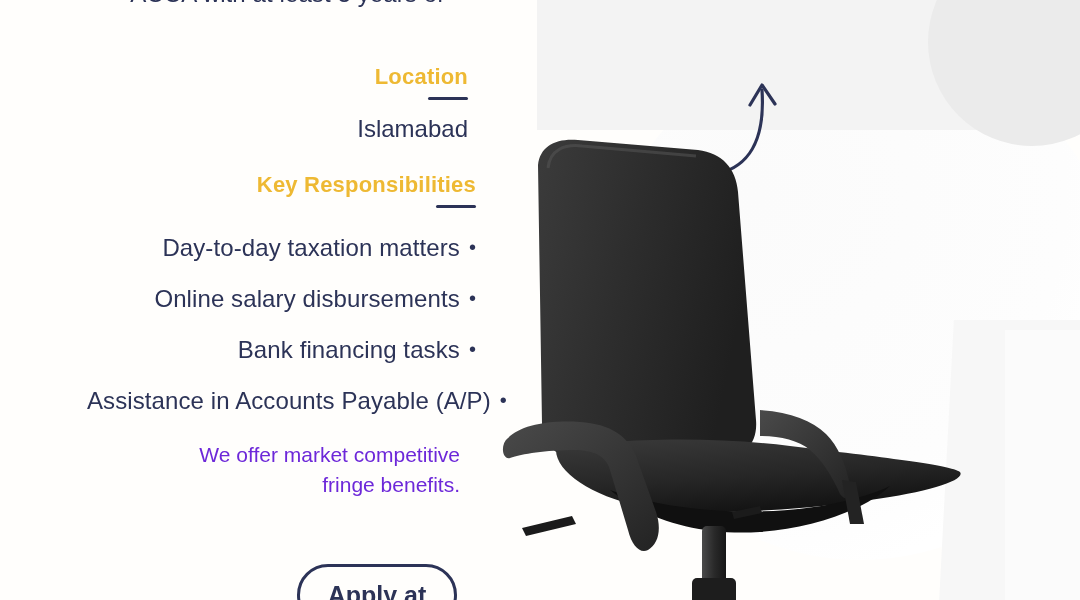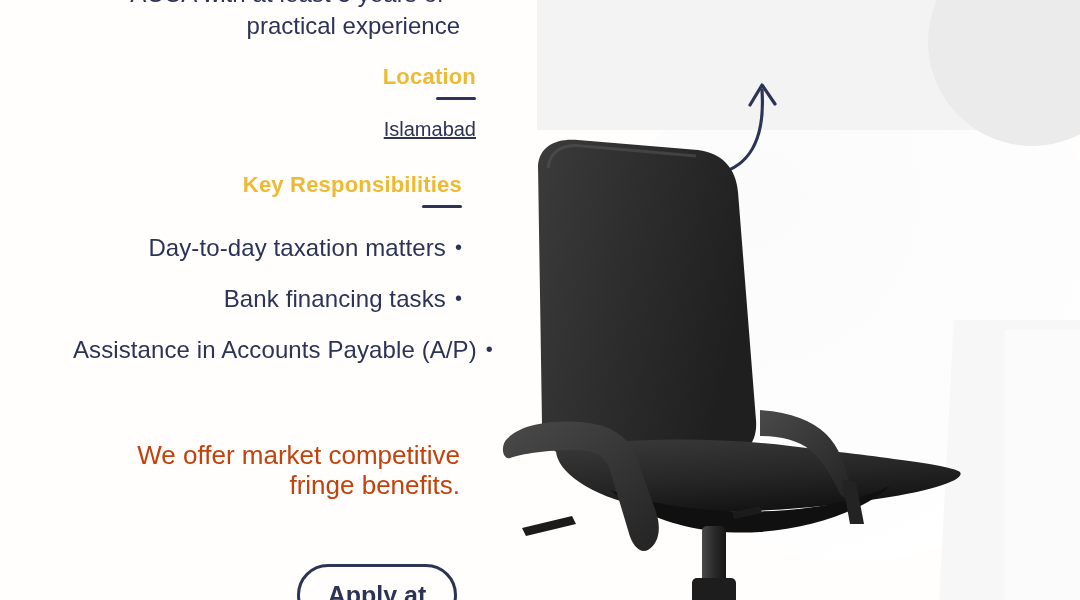--- a/index.html
+++ b/index.html
@@ -117,35 +117,34 @@
   }
   .rule {
     display: block;
     width: 40px;
     height: 3px;
     background: #2c3357;
     margin: 7px 0 0 auto;
     border-radius: 2px;
   }
   .plain-line {
-    font-size: 20px;
+    font-size: 24px;
     line-height: 30px;
     color: #2c3357;
-    text-decoration: underline;
   }
 
   .offer-text {
     position: absolute;
     left: 0;
     top: 440px;
     width: 400px;
     text-align: right;
-    font-size: 26px;
+    font-size: 21px;
     line-height: 30px;
-    color: #c2410c;
+    color: #6d28d9;
   }
 
   .apply-btn {
     position: absolute;
     left: 237px;
     top: 564px;
     width: 160px;
     height: 62px;
     border: 3px solid #2c3357;
     border-radius: 31px;
@@ -287,35 +286,37 @@
     <rect x="242" y="406" width="24" height="58" rx="5" fill="url(#poleGrad)"></rect>
     <rect x="232" y="458" width="44" height="28" rx="5" fill="#1d1d1d"></rect>
   </svg>
 
   <div class="text-col">
 
     <div class="req-block">
       <div class="bullet-line">
         <span>ACCA with at least 3 years of</span><span class="dot">•</span>
       </div>
-      <div class="bullet-wrap">practical experience</div>
-    </div>
-
-    <div style="position:absolute; left:16px; top:64px; width:400px;">
+    </div>
+
+    <div style="position:absolute; left:8px; top:64px; width:400px;">
       <div class="section-head">Location</div>
       <span class="rule"></span>
       <div class="plain-line" style="margin-top:14px;">Islamabad</div>
     </div>
 
-    <div style="position:absolute; left:2px; top:172px; width:400px;">
+    <div style="position:absolute; left:16px; top:172px; width:400px;">
       <div class="section-head">Key Responsibilities</div>
       <span class="rule"></span>
 
       <div class="bullet-line" style="margin-top:22px;">
         <span>Day-to-day taxation matters</span><span class="dot">•</span>
+      </div>
+      <div class="bullet-line" style="margin-top:16px;">
+        <span>Online salary disbursements</span><span class="dot">•</span>
       </div>
       <div class="bullet-line" style="margin-top:16px;">
         <span>Bank financing tasks</span><span class="dot">•</span>
       </div>
       <div class="bullet-line" style="margin-top:16px; margin-right:0;margin-left:11px;">
         <span>Assistance in Accounts Payable (A/P)</span><span class="dot">•</span>
       </div>
     </div>
 
     <div class="offer-text">

